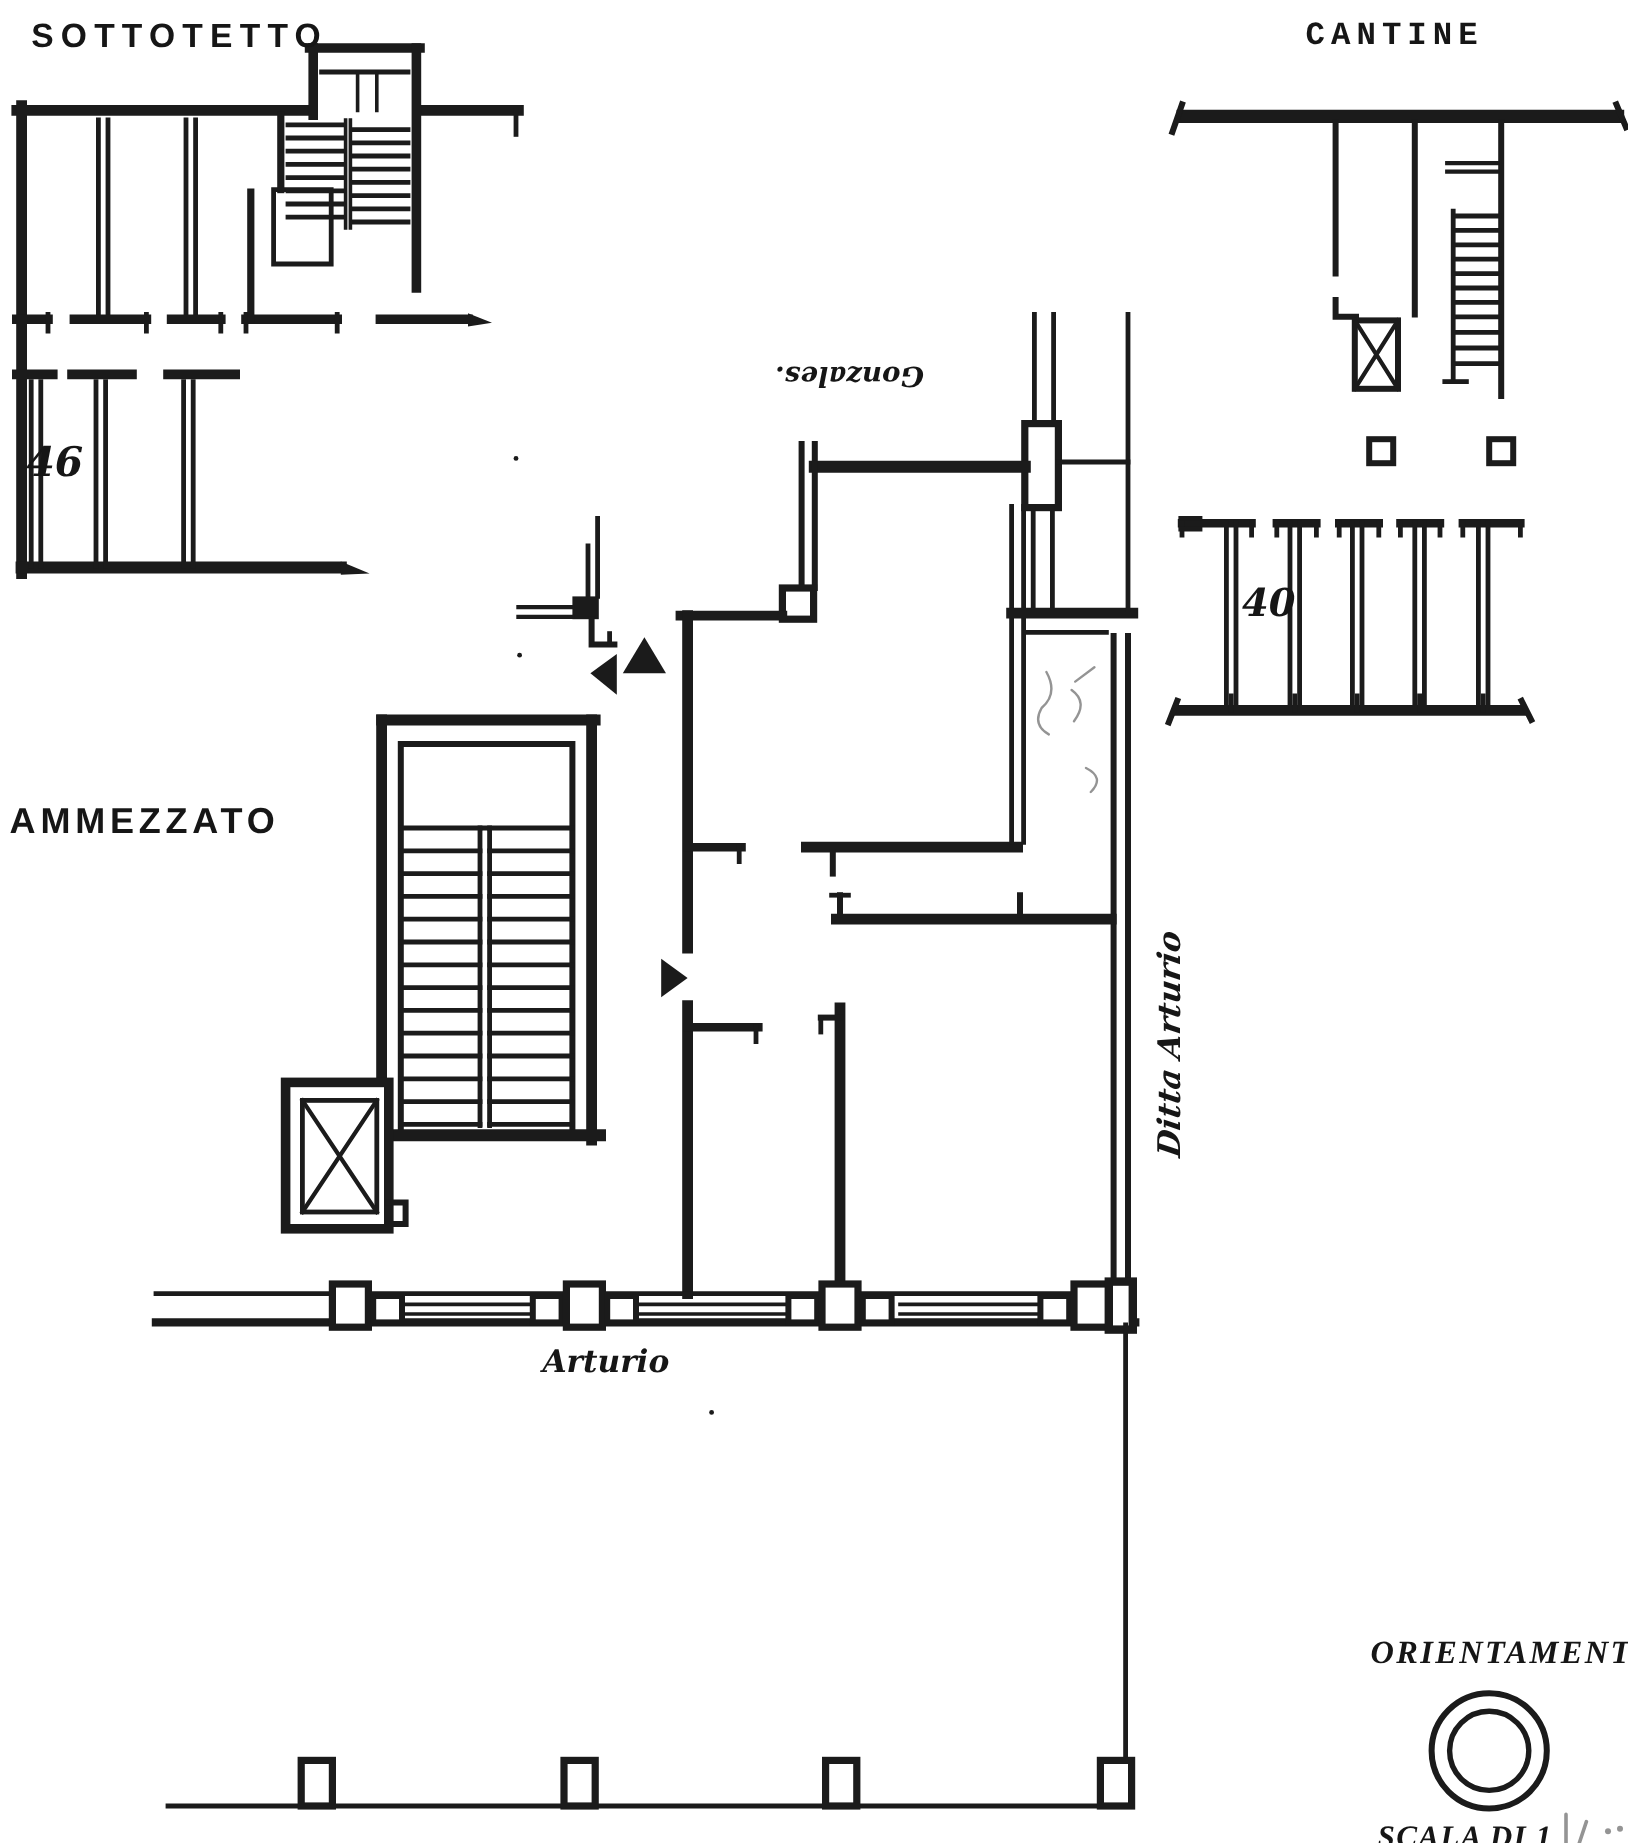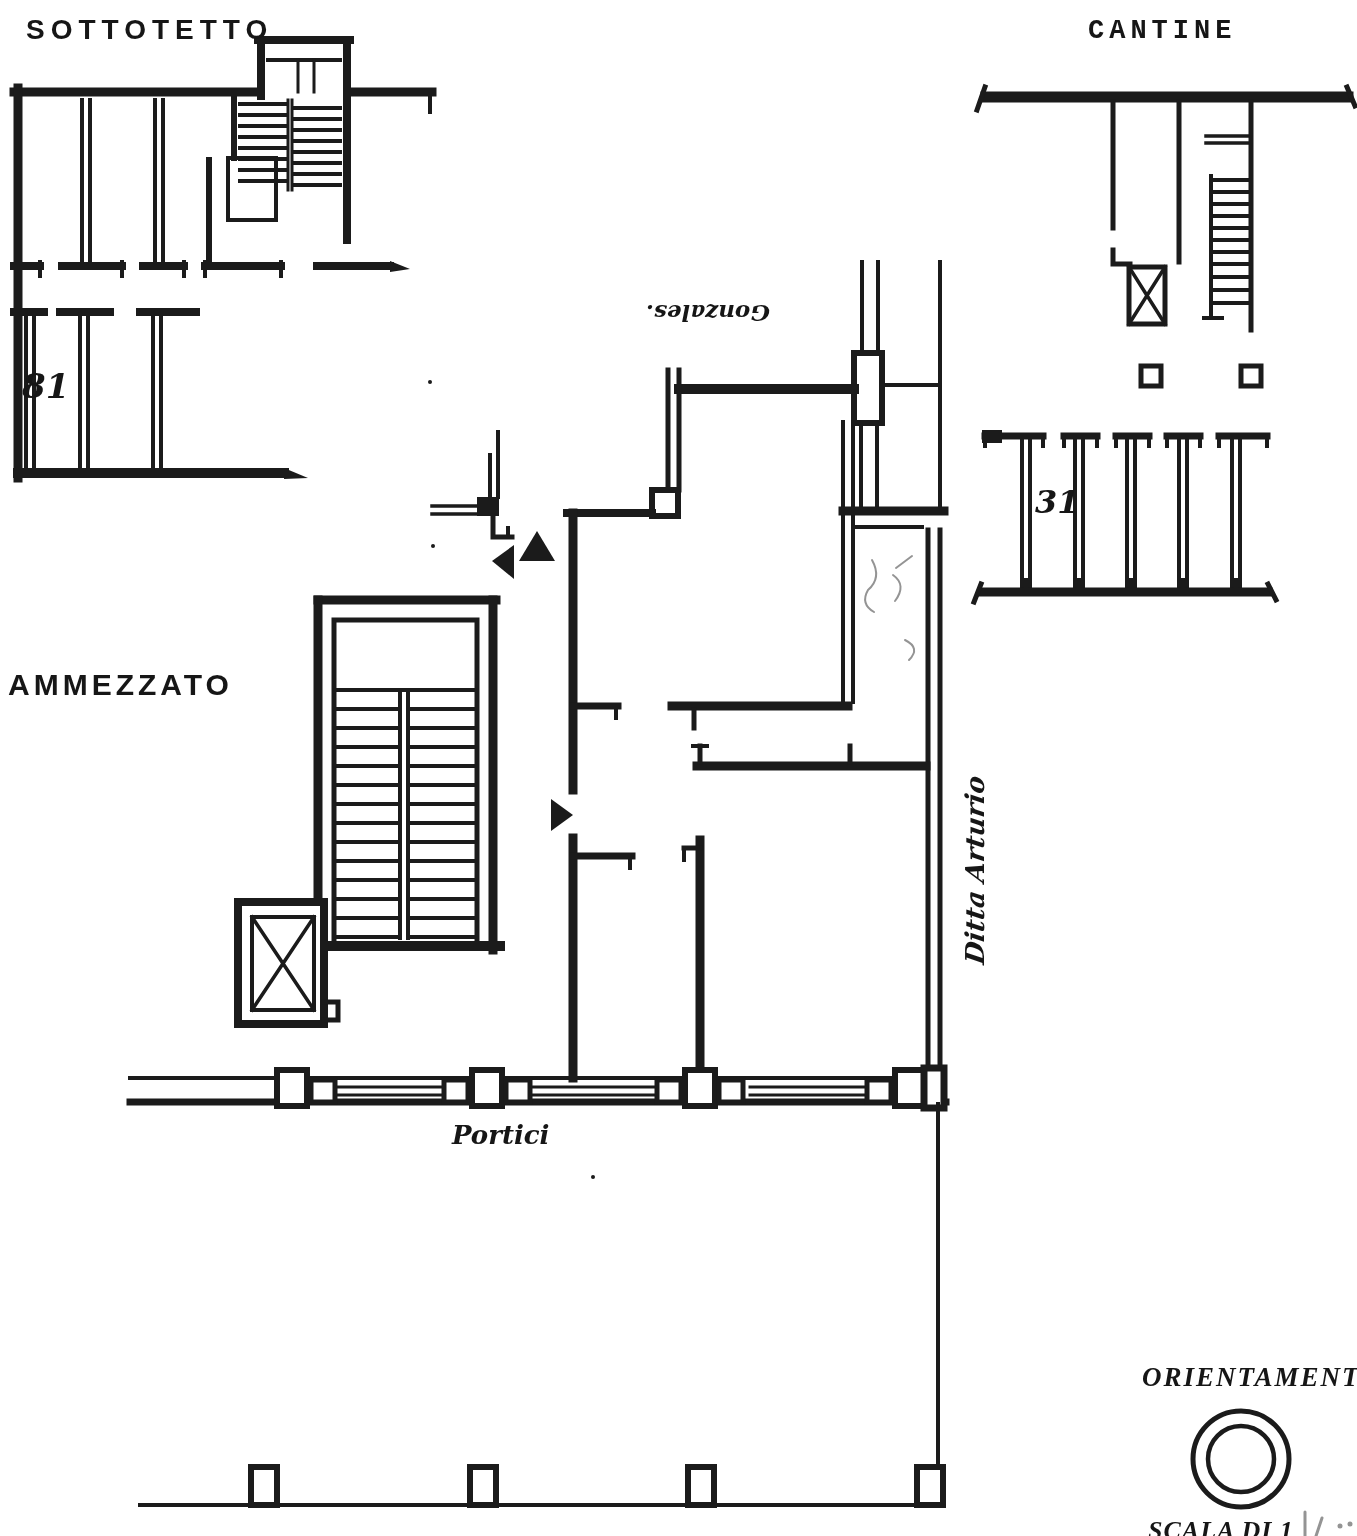--- a/index.html
+++ b/index.html
@@ -207,27 +207,27 @@
     <circle cx="1350" cy="1524" r="2.5" fill="#949494"></circle>
   </g>
 </svg>
 
 <div class="lbl handcaps" style="left:26px;top:14px;font-size:28px;">SOTTOTETTO</div>
 
 <div class="lbl handcaps" style="left:1088px;top:16px;font-size:27px;letter-spacing:5px;font-family:Liberation Mono, monospace;">CANTINE</div>
 
 <div class="lbl handcaps" style="left:8px;top:668px;font-size:30px;letter-spacing:4px;text-align:center;">AMMEZZATO</div>
 
-<div class="lbl script" style="left:22px;top:366px;font-size:34px;">81</div>
-
-<div class="lbl script" style="left:1035px;top:483px;font-size:32px;">31</div>
+<div class="lbl script" style="left:22px;top:366px;font-size:34px;">46</div>
+
+<div class="lbl script" style="left:1035px;top:483px;font-size:32px;">40</div>
 
 <div class="lbl script" style="left:708px;top:313px;font-size:23px;transform:translate(-50%,-50%) rotate(180deg);">Gonzales.</div>
 
 <div class="lbl script" style="left:975px;top:870px;width:280px;text-align:center;font-size:26px;transform:translate(-50%,-50%) rotate(-90deg) skewX(-8deg);">Ditta Arturio</div>
 
-<div class="lbl script" style="left:452px;top:1120px;font-size:26px;">Portici</div>
+<div class="lbl script" style="left:452px;top:1120px;font-size:26px;">Arturio</div>
 
 <div class="lbl serifit" style="left:1142px;top:1362px;font-size:27px;letter-spacing:2px;">ORIENTAMENTO</div>
 
 <div class="lbl serifit" style="left:1148px;top:1516px;font-size:26px;letter-spacing:1px;">SCALA DI 1</div>
 
 </div>
 
 </body></html>

